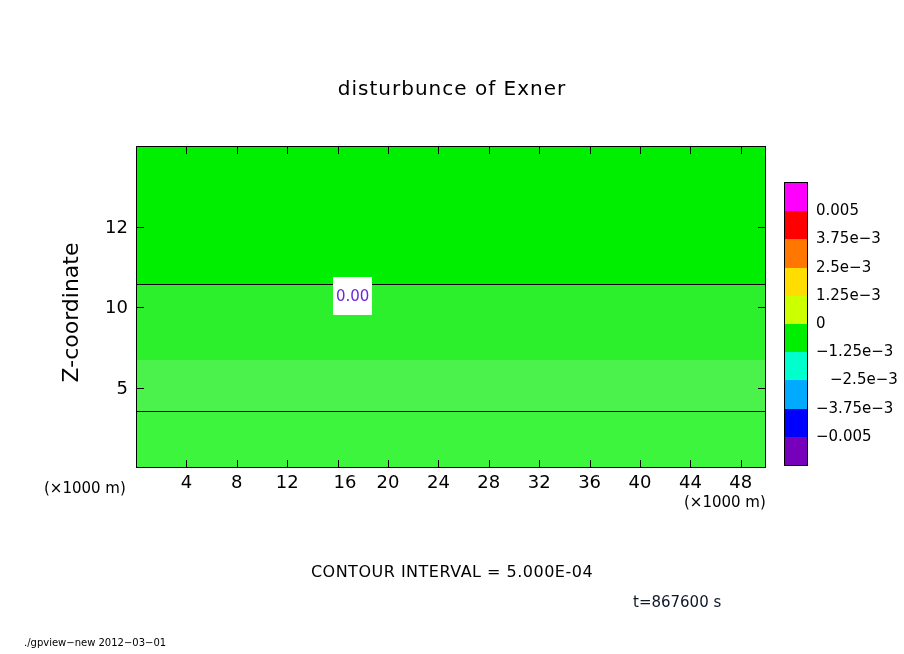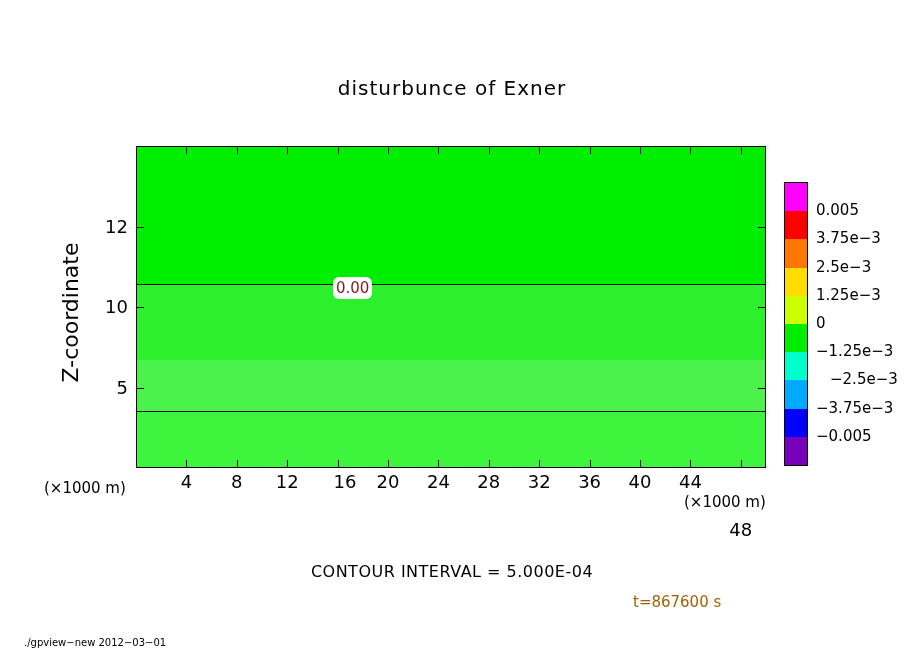--- a/index.html
+++ b/index.html
@@ -47,25 +47,24 @@
   .contour-line {
     position: absolute;
     left: 0;
     width: 100%;
     height: 0;
     border-top: 1px solid #000000;
   }
   .contour-label {
     position: absolute;
     font-size: 15px;
-    color: #7f1d1d;
+    color: #6d28d9;
     background: #ffffff;
-    padding: 4px 3px;
+    padding: 12px 3px;
     line-height: 14px;
-    border-radius: 6px;
   }
 
   
   .tick-x {
     position: absolute;
     top: 146px;
     width: 0;
     height: 8px;
     border-left: 1px solid #000000;
   }
@@ -149,21 +148,21 @@
     text-align: center;
     font-size: 16px;
     letter-spacing: 0.5px;
     color: #000000;
   }
   .time-stamp {
     position: absolute;
     left: 633px;
     top: 593px;
     font-size: 15px;
-    color: #a16207;
+    color: #0f172a;
   }
   .footer-left {
     position: absolute;
     left: 24px;
     top: 637px;
     font-size: 10px;
     color: #000000;
   }
   .footer-right {
     position: absolute;
@@ -262,21 +261,21 @@
     <div class="tick-x-bottom" style="left: 589.6px;"></div>
     <div class="xlabel-val" style="left: 569.6px; top: 471px;">36</div>
     <div class="tick-x" style="left: 640px;"></div>
     <div class="tick-x-bottom" style="left: 640px;"></div>
     <div class="xlabel-val" style="left: 620px; top: 471px;">40</div>
     <div class="tick-x" style="left: 690.4px;"></div>
     <div class="tick-x-bottom" style="left: 690.4px;"></div>
     <div class="xlabel-val" style="left: 670.4px; top: 471px;">44</div>
     <div class="tick-x" style="left: 740.8px;"></div>
     <div class="tick-x-bottom" style="left: 740.8px;"></div>
-    <div class="xlabel-val" style="left: 720.8px; top: 471px; margin-top: 48px;">48</div>
+    <div class="xlabel-val" style="left: 720.8px; top: 471px;">48</div>
     <div class="tick-y" style="top: 387.5px;"></div>
     <div class="tick-y-right" style="top: 387.5px;"></div>
     <div class="ylabel-val" style="left: 88px; top: 376.5px;">5</div>
     <div class="tick-y" style="top: 307px;"></div>
     <div class="tick-y-right" style="top: 307px;"></div>
     <div class="ylabel-val" style="left: 88px; top: 296px;">10</div>
     <div class="tick-y" style="top: 226.5px;"></div>
     <div class="tick-y-right" style="top: 226.5px;"></div>
     <div class="ylabel-val" style="left: 88px; top: 215.5px;">12</div>
     <div class="cb-label" style="top: 201.2px;">0.005</div>

